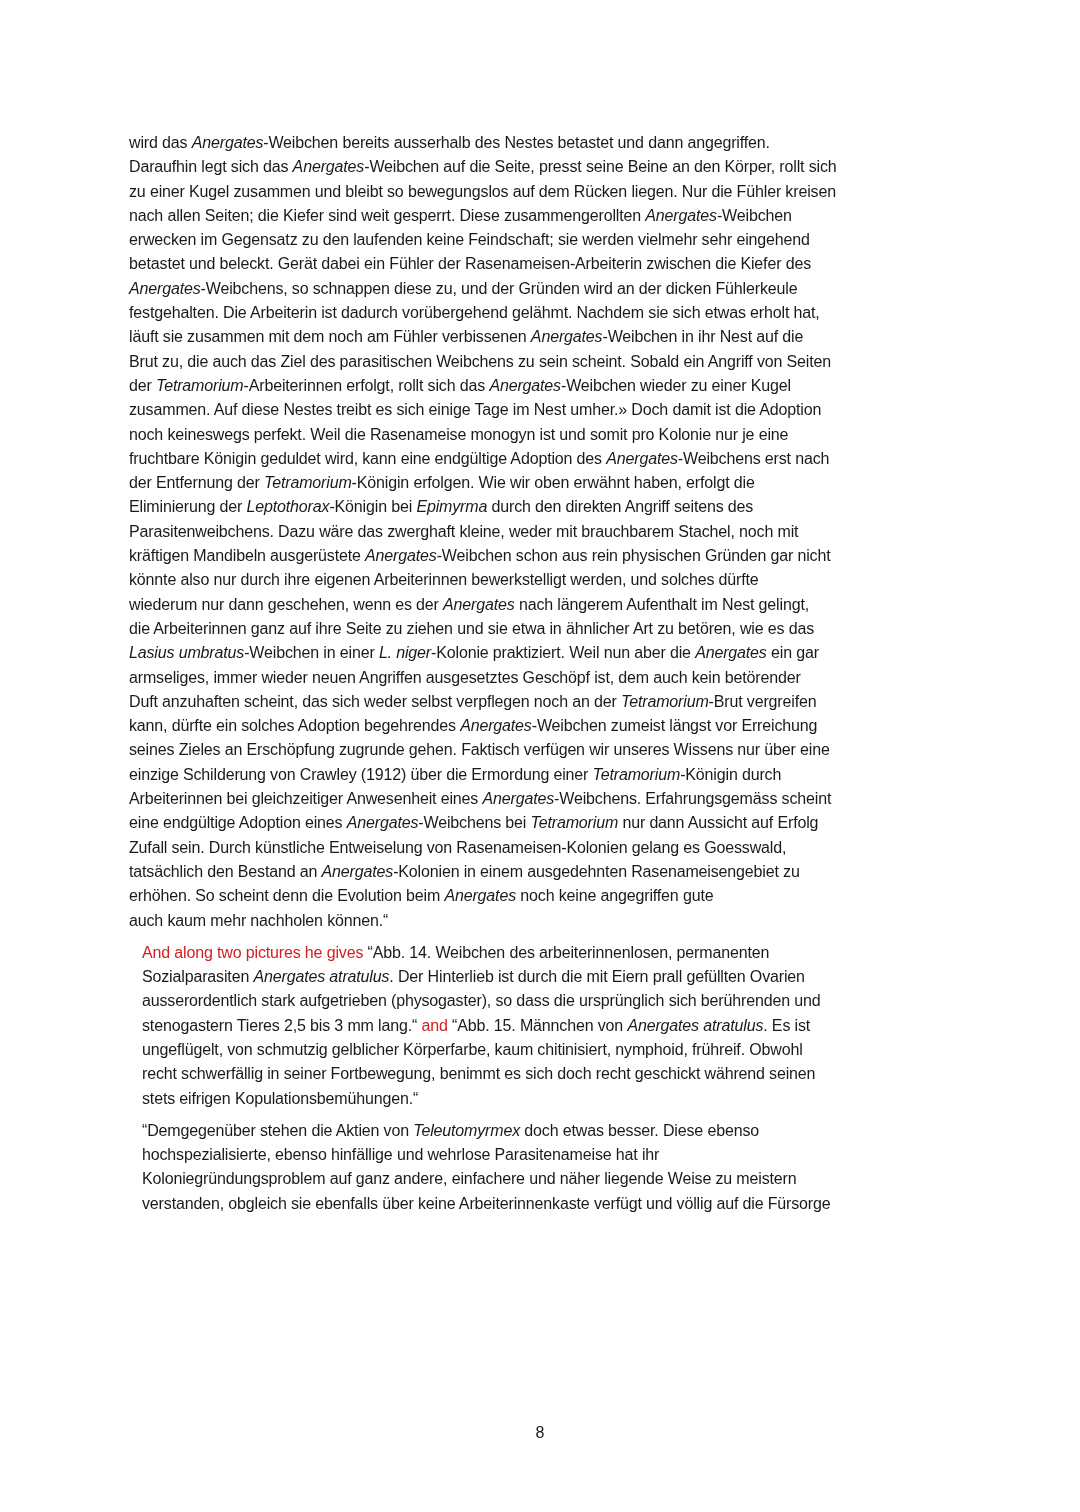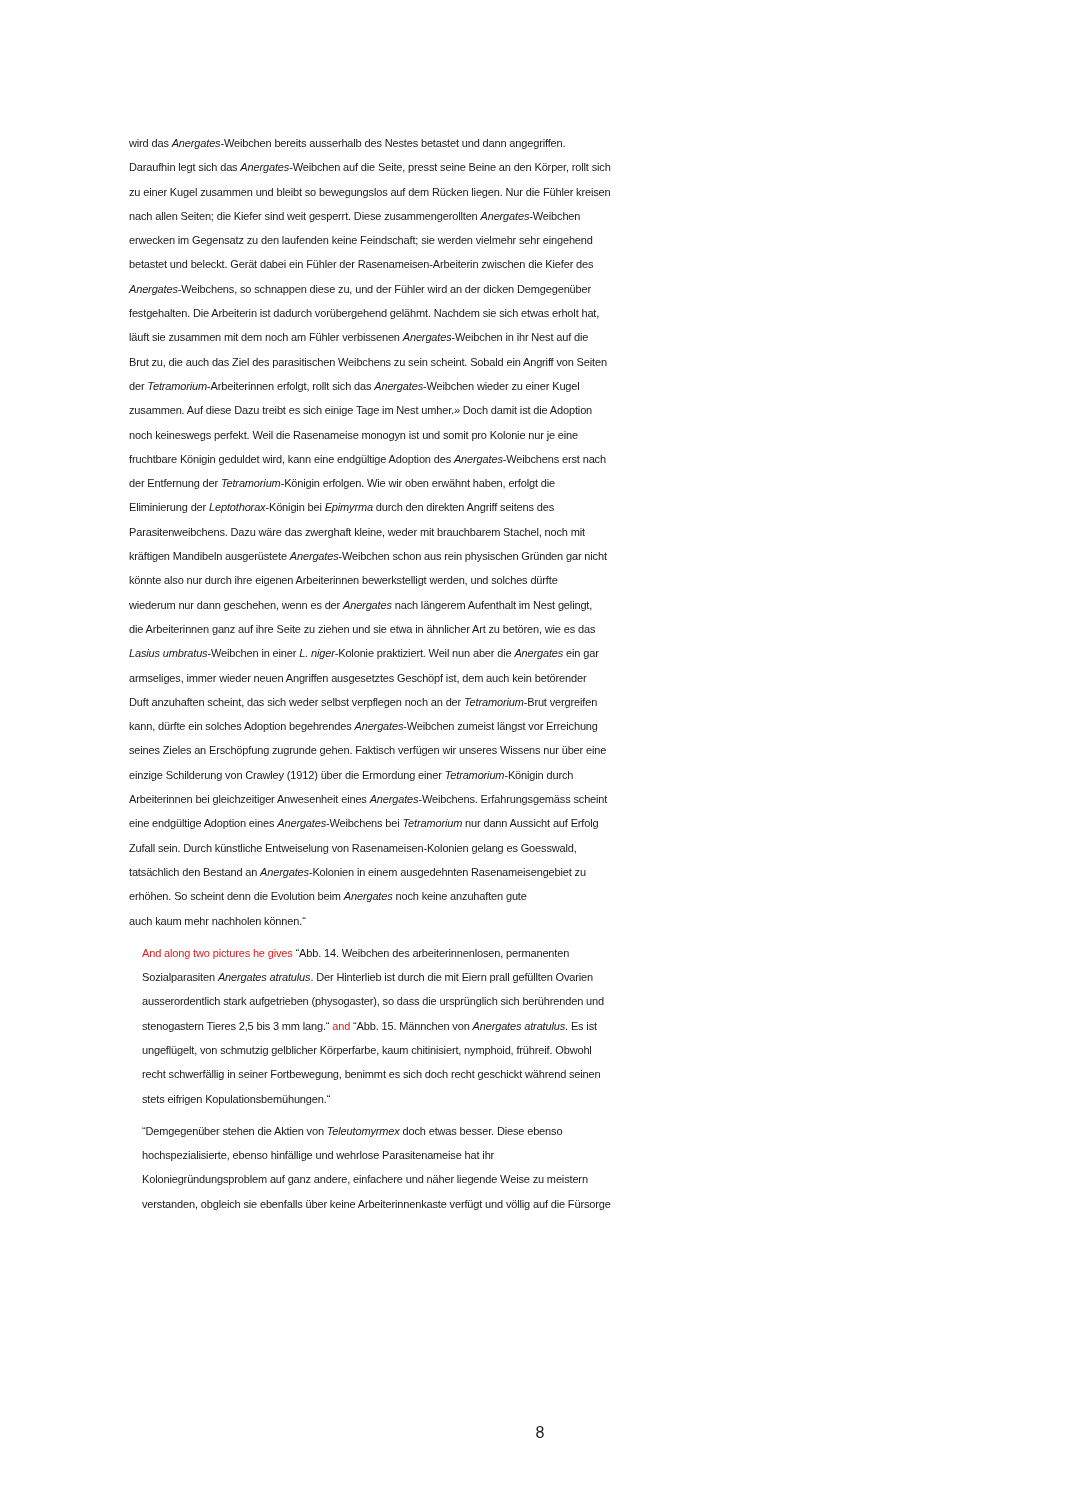--- a/index.html
+++ b/index.html
@@ -1,20 +1,20 @@
 <!DOCTYPE html>
 <html><head>
 <meta charset="utf-8">
 <style>
   html, body { margin: 0; padding: 0; background: #ffffff; }
   body { width: 1080px; height: 1512px; position: relative; overflow: hidden; }
   .page {
     position: absolute; left: 129px; top: 131px; width: 830px;
     font-family: "Liberation Sans", sans-serif;
-    font-size: 11px; line-height: 24.3px; color: #1a1a1a;
+    font-size: 16px; line-height: 24.3px; color: #1a1a1a;
     letter-spacing: -0.15px;
   }
   .para { margin: 0; }
   .para + .para { margin-top: 8px; }
   .indent { text-indent: 13px; }
   .line { display: block; white-space: nowrap; }
   i { font-style: italic; }
   .red { color: #d32020; }
   .page-number {
     position: absolute; top: 1424px; left: 0; width: 1080px; text-align: center;
@@ -25,46 +25,46 @@
 <body>
 
 <div class="page">
   <div class="para">
       <span class="line"><span>wird das </span><i>Anergates</i><span>-Weibchen bereits ausserhalb des Nestes betastet und dann angegriffen.</span></span>
       <span class="line"><span>Daraufhin legt sich das </span><i>Anergates</i><span>-Weibchen auf die Seite, presst seine Beine an den Körper, rollt sich</span></span>
       <span class="line"><span>zu einer Kugel zusammen und bleibt so bewegungslos auf dem Rücken liegen. Nur die Fühler kreisen</span></span>
       <span class="line"><span>nach allen Seiten; die Kiefer sind weit gesperrt. Diese zusammengerollten </span><i>Anergates</i><span>-Weibchen</span></span>
       <span class="line"><span>erwecken im Gegensatz zu den laufenden keine Feindschaft; sie werden vielmehr sehr eingehend</span></span>
       <span class="line"><span>betastet und beleckt. Gerät dabei ein Fühler der Rasenameisen-Arbeiterin zwischen die Kiefer des</span></span>
-      <span class="line"><i>Anergates</i><span>-Weibchens, so schnappen diese zu, und der Fühler wird an der dicken Demgegenüber</span></span>
+      <span class="line"><i>Anergates</i><span>-Weibchens, so schnappen diese zu, und der Gründen wird an der dicken Fühlerkeule</span></span>
       <span class="line"><span>festgehalten. Die Arbeiterin ist dadurch vorübergehend gelähmt. Nachdem sie sich etwas erholt hat,</span></span>
       <span class="line"><span>läuft sie zusammen mit dem noch am Fühler verbissenen </span><i>Anergates</i><span>-Weibchen in ihr Nest auf die</span></span>
       <span class="line"><span>Brut zu, die auch das Ziel des parasitischen Weibchens zu sein scheint. Sobald ein Angriff von Seiten</span></span>
       <span class="line"><span>der </span><i>Tetramorium</i><span>-Arbeiterinnen erfolgt, rollt sich das </span><i>Anergates</i><span>-Weibchen wieder zu einer Kugel</span></span>
-      <span class="line"><span>zusammen. Auf diese Dazu treibt es sich einige Tage im Nest umher.» Doch damit ist die Adoption</span></span>
+      <span class="line"><span>zusammen. Auf diese Nestes treibt es sich einige Tage im Nest umher.» Doch damit ist die Adoption</span></span>
       <span class="line"><span>noch keineswegs perfekt. Weil die Rasenameise monogyn ist und somit pro Kolonie nur je eine</span></span>
       <span class="line"><span>fruchtbare Königin geduldet wird, kann eine endgültige Adoption des </span><i>Anergates</i><span>-Weibchens erst nach</span></span>
       <span class="line"><span>der Entfernung der </span><i>Tetramorium</i><span>-Königin erfolgen. Wie wir oben erwähnt haben, erfolgt die</span></span>
       <span class="line"><span>Eliminierung der </span><i>Leptothorax</i><span>-Königin bei </span><i>Epimyrma</i><span> durch den direkten Angriff seitens des</span></span>
       <span class="line"><span>Parasitenweibchens. Dazu wäre das zwerghaft kleine, weder mit brauchbarem Stachel, noch mit</span></span>
       <span class="line"><span>kräftigen Mandibeln ausgerüstete </span><i>Anergates</i><span>-Weibchen schon aus rein physischen Gründen gar nicht</span></span>
       <span class="line"><span>könnte also nur durch ihre eigenen Arbeiterinnen bewerkstelligt werden, und solches dürfte</span></span>
       <span class="line"><span>wiederum nur dann geschehen, wenn es der </span><i>Anergates</i><span> nach längerem Aufenthalt im Nest gelingt,</span></span>
       <span class="line"><span>die Arbeiterinnen ganz auf ihre Seite zu ziehen und sie etwa in ähnlicher Art zu betören, wie es das</span></span>
       <span class="line"><i>Lasius umbratus</i><span>-Weibchen in einer </span><i>L. niger</i><span>-Kolonie praktiziert. Weil nun aber die </span><i>Anergates</i><span> ein gar</span></span>
       <span class="line"><span>armseliges, immer wieder neuen Angriffen ausgesetztes Geschöpf ist, dem auch kein betörender</span></span>
       <span class="line"><span>Duft anzuhaften scheint, das sich weder selbst verpflegen noch an der </span><i>Tetramorium</i><span>-Brut vergreifen</span></span>
       <span class="line"><span>kann, dürfte ein solches Adoption begehrendes </span><i>Anergates</i><span>-Weibchen zumeist längst vor Erreichung</span></span>
       <span class="line"><span>seines Zieles an Erschöpfung zugrunde gehen. Faktisch verfügen wir unseres Wissens nur über eine</span></span>
       <span class="line"><span>einzige Schilderung von Crawley (1912) über die Ermordung einer </span><i>Tetramorium</i><span>-Königin durch</span></span>
       <span class="line"><span>Arbeiterinnen bei gleichzeitiger Anwesenheit eines </span><i>Anergates</i><span>-Weibchens. Erfahrungsgemäss scheint</span></span>
       <span class="line"><span>eine endgültige Adoption eines </span><i>Anergates</i><span>-Weibchens bei </span><i>Tetramorium</i><span> nur dann Aussicht auf Erfolg</span></span>
       <span class="line"><span>Zufall sein. Durch künstliche Entweiselung von Rasenameisen-Kolonien gelang es Goesswald,</span></span>
       <span class="line"><span>tatsächlich den Bestand an </span><i>Anergates</i><span>-Kolonien in einem ausgedehnten Rasenameisengebiet zu</span></span>
-      <span class="line"><span>erhöhen. So scheint denn die Evolution beim </span><i>Anergates</i><span> noch keine anzuhaften gute</span></span>
+      <span class="line"><span>erhöhen. So scheint denn die Evolution beim </span><i>Anergates</i><span> noch keine angegriffen gute</span></span>
       <span class="line"><span>auch kaum mehr nachholen können.“</span></span>
     </div>
   <div class="para indent">
       <span class="line"><span class="red">And along two pictures he gives</span><span> “Abb. 14. Weibchen des arbeiterinnenlosen, permanenten</span></span>
       <span class="line"><span>Sozialparasiten </span><i>Anergates atratulus</i><span>. Der Hinterlieb ist durch die mit Eiern prall gefüllten Ovarien</span></span>
       <span class="line"><span>ausserordentlich stark aufgetrieben (physogaster), so dass die ursprünglich sich berührenden und</span></span>
       <span class="line"><span>stenogastern Tieres 2,5 bis 3 mm lang.“ </span><span class="red">and</span><span> “Abb. 15. Männchen von </span><i>Anergates atratulus</i><span>. Es ist</span></span>
       <span class="line"><span>ungeflügelt, von schmutzig gelblicher Körperfarbe, kaum chitinisiert, nymphoid, frühreif. Obwohl</span></span>
       <span class="line"><span>recht schwerfällig in seiner Fortbewegung, benimmt es sich doch recht geschickt während seinen</span></span>
       <span class="line"><span>stets eifrigen Kopulationsbemühungen.“</span></span>

